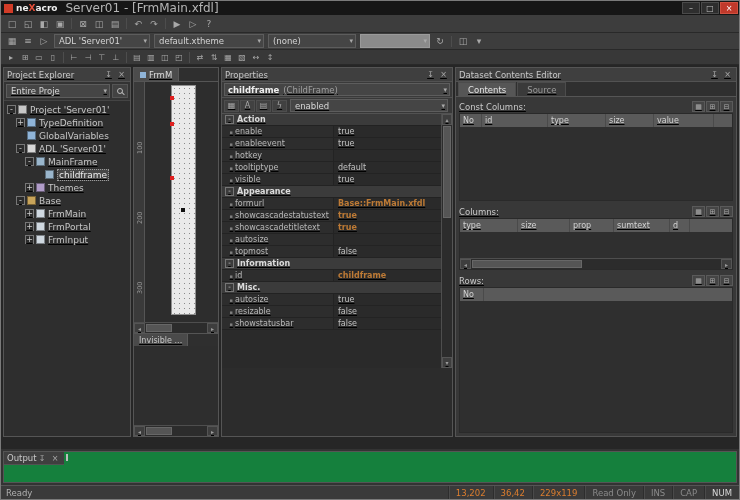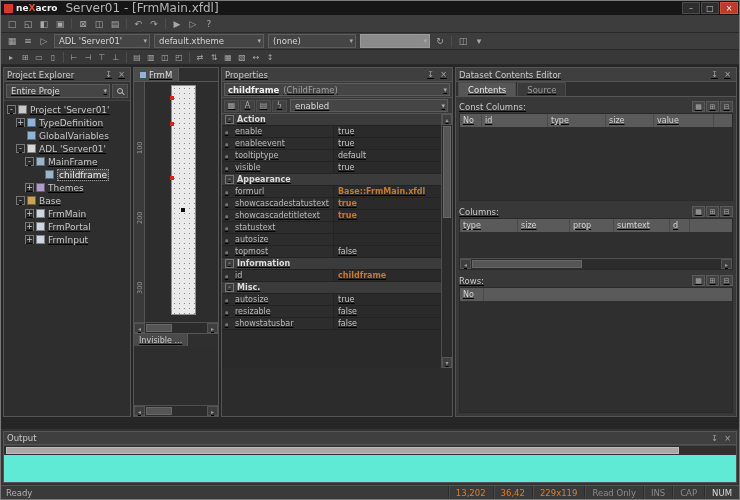--- a/index.html
+++ b/index.html
@@ -84,21 +84,21 @@
   .sel-obj { color:#efefef; font-weight:bold; margin-right:4px; }
   .sel-type { color:#9f9f9f; }
   .prop-toolbar { height:16px; display:flex; align-items:center; gap:1px; padding:1px 2px; background:#383838; border-bottom:1px solid #525252; flex:none; }
   .prop-toolbar .tb-icon { border:1px solid #4e4e4e; background:#414141; width:15px; height:12px; font-size:8px; }
   .prop-toolbar .combo { flex:1; height:13px;text-align:center; }
   .prop-grid { height:254px; display:flex; flex:none; min-height:0; }
   .prop-rows { flex:1; overflow:hidden; background:#2a2a2a; }
   .prop-section { height:12px; display:flex; align-items:center; background:#3b3b3b; border-bottom:1px solid #222; color:#dcdcdc; font-weight:bold; font-size:8px; }
   .collapse { width:9px; height:9px; border:1px solid #777; font-size:7px; line-height:7px; text-align:center; margin:0 3px; color:#ccc; font-weight:normal; flex:none; }
   .prop-row { height:12px; display:flex; align-items:stretch; border-bottom:1px solid #232323; font-size:8px; }
-  .prop-row .key { width:112px; flex:none; display:flex; align-items:center; color:#b8b8b8; padding-left:3px; border-right:1px solid #232323; background:#2d2d2d; overflow:hidden; white-space:nowrap; }
+  .prop-row .key { width:112px; flex:none; display:flex; align-items:center; color:#b8b8b8; padding-left:3px; border-right:1px solid #232323; background:#2d2d2d; overflow:hidden; white-space:nowrap;text-align:right; }
   .bullet { width:8px; color:#7e7e7e; font-size:5px; margin-right:2px; flex:none; }
   .prop-row .val { flex:1; color:#c2c2c2; padding-left:4px; display:flex; align-items:center; white-space:nowrap; overflow:hidden; }
   .prop-row .val.bold { font-weight:bold; color:#bd7a35; }
   .v-scroll { width:11px; background:#353535; border-left:1px solid #4e4e4e; display:flex; flex-direction:column; flex:none; }
   .v-scroll .scroll-btn { width:100%; height:11px; }
   .v-scroll .scroll-track { width:100%; }
   .prop-rest { flex:1; background:#2c2c2c; }
 
   
   .ds-tabs { height:15px; background:#2f2f2f; display:flex; align-items:flex-end; border-bottom:1px solid #555; padding-left:2px; flex:none; }
@@ -117,21 +117,21 @@
   .const-head .ds-th:nth-child(5){width:60px;}
   .cols-head .ds-th:nth-child(1){width:58px;} .cols-head .ds-th:nth-child(2){width:52px;}
   .cols-head .ds-th:nth-child(3){width:44px;} .cols-head .ds-th:nth-child(4){width:56px;}
   .cols-head .ds-th:nth-child(5){width:20px;}
   .rows-head .ds-th:nth-child(1){width:24px;}
   .ds-tbody { background:#2f2f2f; }
   .ds-table.grow { flex:1; min-height:0; }
   .ds-table.grow .ds-tbody { flex:1; }
 
   
-  .output-panel { height:52px; margin:2px; border:1px solid #555; display:flex; flex-direction:column; background:#5eead4; flex:none; }
+  .output-panel { height:32px; margin:2px; border:1px solid #555; display:flex; background:#15803d; flex:none; }
   .output-header { height:13px; background:#3f3f3f; border-bottom:1px solid #525252; display:flex; align-items:center; font-size:8.5px; color:#c8c8c8; padding:0 3px; flex:none; }
   .output-body { flex:1; display:flex; background:#262626; font-family:"DejaVu Sans Mono", monospace; font-size:8.5px; min-height:0; overflow:hidden; }
   .output-gutter { width:20px; color:#909090; text-align:right; padding:1px 3px 0 0; background:#2b2b2b; border-right:1px solid #3a3a3a; flex:none; }
   .output-text { color:#c8c8c8; white-space:nowrap; padding:1px 0 0 3px; flex:1; overflow:hidden; }
   .output-vscroll { width:11px; background:#353535; border-left:1px solid #4e4e4e; display:flex; flex-direction:column; flex:none; }
   .output-vscroll .scroll-btn { width:100%; height:10px; }
   .output-hscroll { height:10px; background:#2f2f2f; border-top:1px solid #454545; position:relative; flex:none; }
   .output-hthumb { position:absolute; top:1px; bottom:1px; left:2px; width:92%; background:#a8a8a8; border:1px solid #bdbdbd; }
 
   
@@ -398,20 +398,27 @@
             <div class="prop-row">
               <div class="key">
                 <span class="bullet">▪</span>
                 <span>enableevent</span>
               </div>
               <div class="val">true</div>
             </div>
             <div class="prop-row">
               <div class="key">
                 <span class="bullet">▪</span>
+                <span>hotkey</span>
+              </div>
+              <div class="val"></div>
+            </div>
+            <div class="prop-row">
+              <div class="key">
+                <span class="bullet">▪</span>
                 <span>tooltiptype</span>
               </div>
               <div class="val">default</div>
             </div>
             <div class="prop-row">
               <div class="key">
                 <span class="bullet">▪</span>
                 <span>visible</span>
               </div>
               <div class="val">true</div>
@@ -433,27 +440,20 @@
                 <span>showcascadestatustext</span>
               </div>
               <div class="val bold">true</div>
             </div>
             <div class="prop-row">
               <div class="key">
                 <span class="bullet">▪</span>
                 <span>showcascadetitletext</span>
               </div>
               <div class="val bold">true</div>
-            </div>
-            <div class="prop-row">
-              <div class="key">
-                <span class="bullet">▪</span>
-                <span>statustext</span>
-              </div>
-              <div class="val"></div>
             </div>
             <div class="prop-row">
               <div class="key">
                 <span class="bullet">▪</span>
                 <span>autosize</span>
               </div>
               <div class="val"></div>
             </div>
             <div class="prop-row">
               <div class="key">

